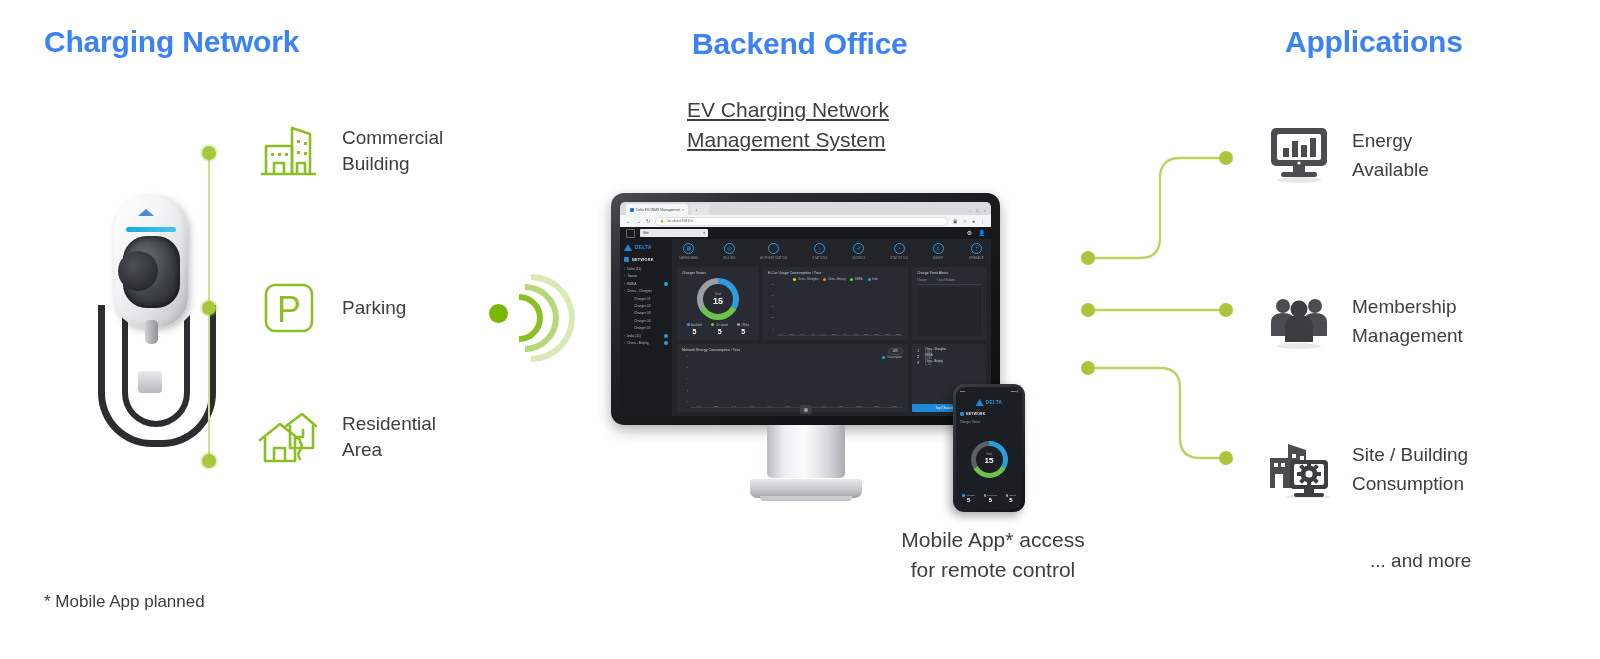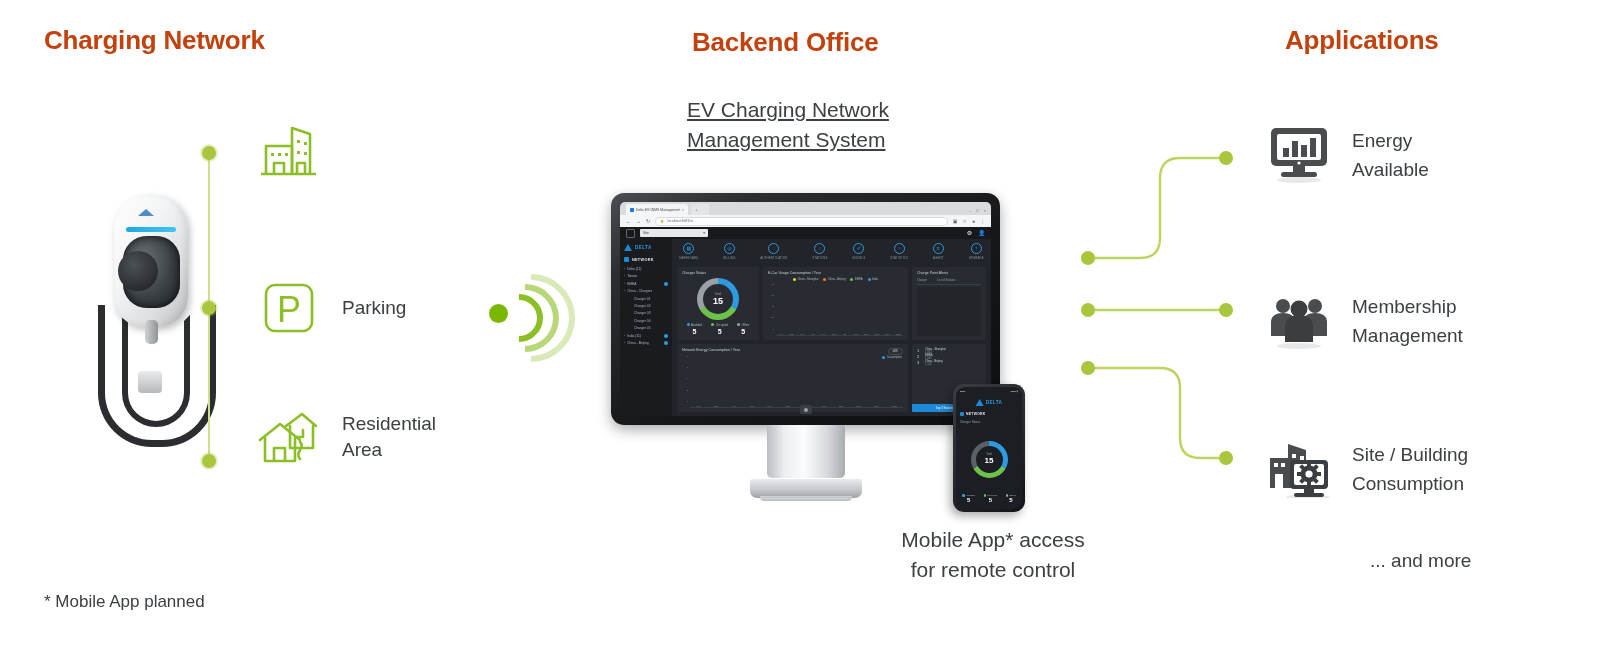--- a/index.html
+++ b/index.html
@@ -4,21 +4,21 @@
 <style>
   html,body{margin:0;padding:0;}
   body{
     width:1600px;height:659px;background:#ffffff;overflow:hidden;
     font-family:"Liberation Sans", sans-serif;color:#3c4043;position:relative;
   }
   .stage{position:absolute;inset:0;}
 
   
   .col-title{
-    position:absolute;font-size:26px;font-weight:bold;color:#c2410c;
+    position:absolute;font-size:30px;font-weight:bold;color:#3b82f6;
     letter-spacing:-0.2px;white-space:nowrap;
   }
   #title-charging{left:44px;top:25px;}
   #title-backend{left:692px;top:27px;}
   #title-apps{left:1285px;top:25px;}
 
   
   .charger{position:absolute;left:96px;top:195px;width:112px;height:240px;}
   .charger .body{
     position:absolute;left:18px;top:0;width:74px;height:132px;
@@ -329,20 +329,22 @@
           <rect x="15" y="35" width="3" height="3"></rect>
             <rect x="22" y="35" width="3" height="3"></rect>
             <rect x="29" y="35" width="3" height="3"></rect>
           <rect x="41" y="22" width="3" height="3"></rect>
             <rect x="48" y="24" width="3" height="3"></rect>
           <rect x="41" y="33" width="3" height="3"></rect>
             <rect x="48" y="34" width="3" height="3"></rect>
         </g>
       </svg>
     </div>
+    <div class="li-label">Commercial
+Building</div>
   </div>
 
   <div class="left-item" style="left:256px;top:275px">
     <div class="li-icon">
       <svg viewBox="0 0 66 66" width="66" height="66">
         <rect x="10" y="10" width="46" height="46" rx="9" fill="none" stroke="#8cbf26" stroke-width="2.6"></rect>
         <text x="33" y="47" font-family="Liberation Sans, sans-serif" font-size="36" fill="#8cbf26" text-anchor="middle">P</text>
       </svg>
     </div>
     <div class="li-label">Parking</div>

